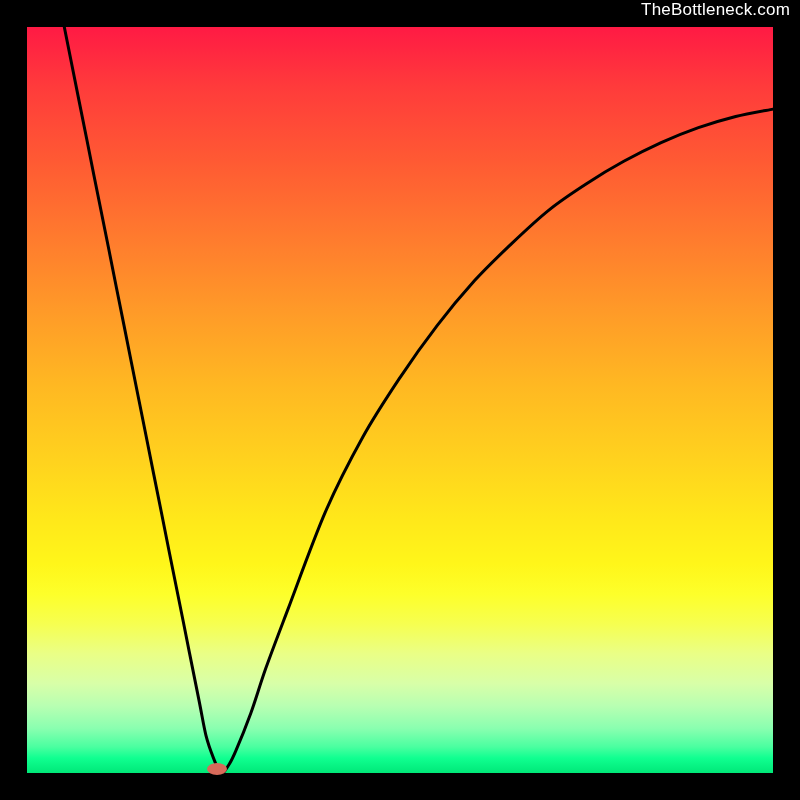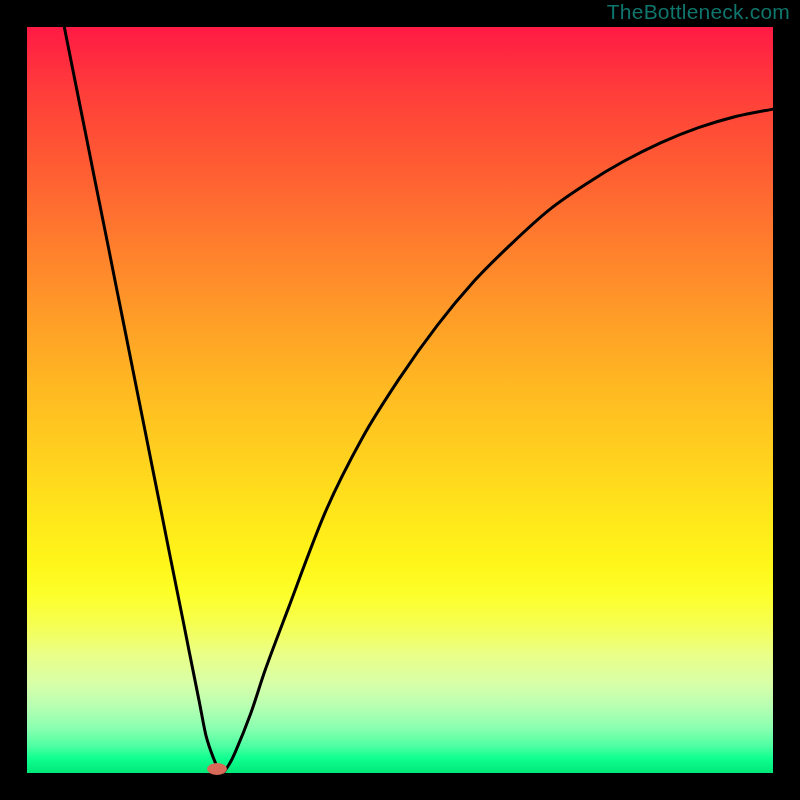--- a/index.html
+++ b/index.html
@@ -43,22 +43,22 @@
       #8affb0 94%,
       #4affa0 96.5%,
       #10ff90 98%,
       #00e878 100%
     );
   }
   .watermark {
     position: absolute;
     top: 0;
     right: 10px;
-    color: #0f766e;
-    font-size: 21px;
+    color: #ffffff;
+    font-size: 17px;
     font-weight: 500;
     letter-spacing: 0.2px;
     user-select: none;
   }
   svg.curve {
     position: absolute;
     left: 0;
     top: 0;
     width: 746px;
     height: 746px;

